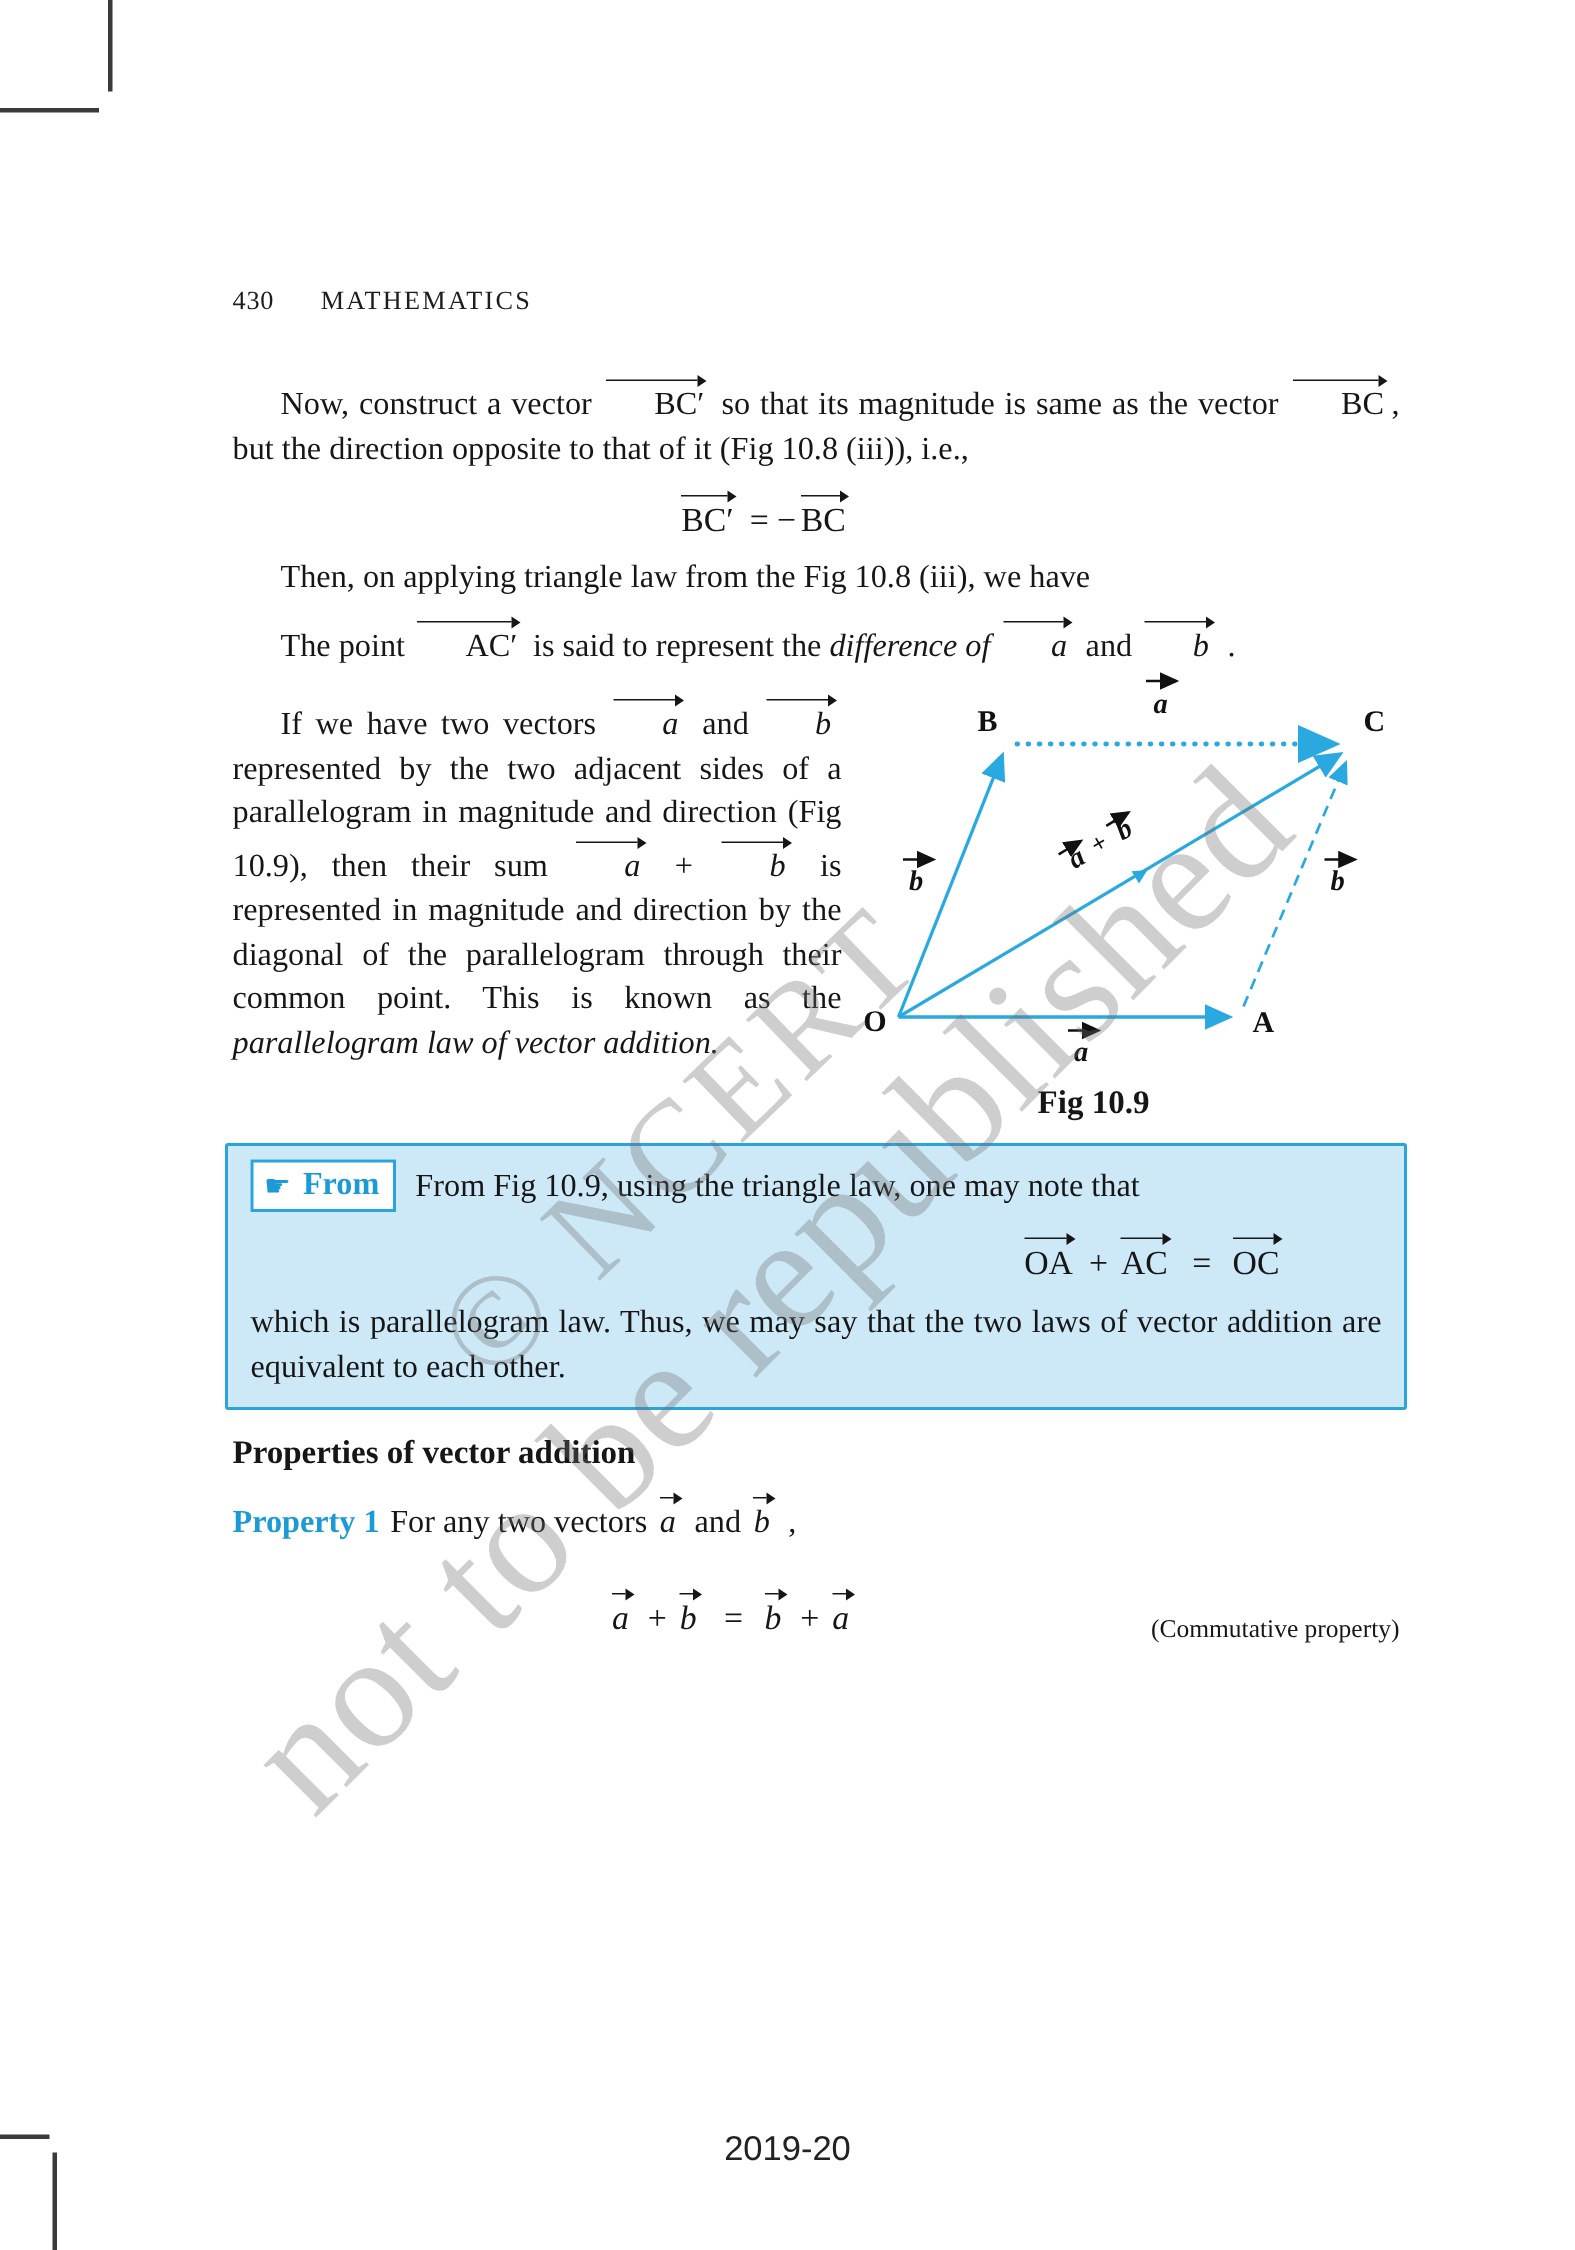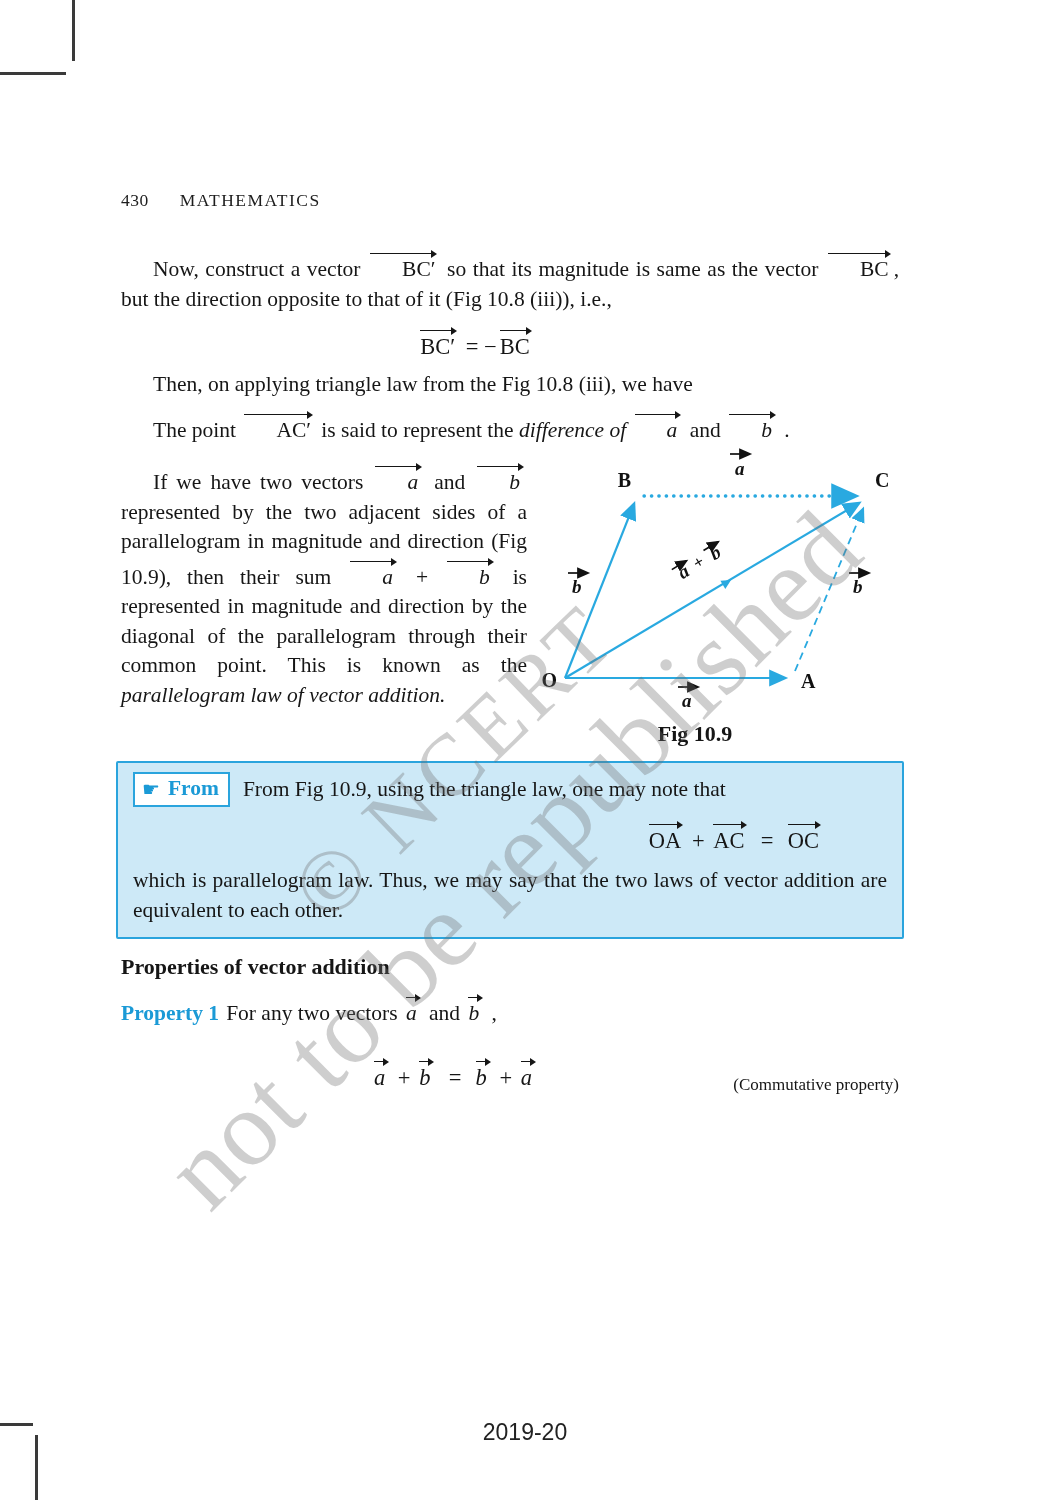--- a/index.html
+++ b/index.html
@@ -16,21 +16,21 @@
   .cm-bl-v { left:35px; top:1435px; width:3px; height:65px; }
 
   
   .watermark {
     position:absolute; z-index:6; pointer-events:none; white-space:nowrap;
     font-family:"Liberation Serif",serif; color:rgba(112,112,112,0.34);
   }
   .wm1 { font-size:88px; left:250px; top:712px; transform:rotate(-44deg); letter-spacing:5px; }
   .wm2 { font-size:108px; left:48px; top:798px; transform:rotate(-45deg); letter-spacing:1px; }
 
-  .content { position:absolute; left:121px; top:190px; width:778px; z-index:2; }
+  .content { position:absolute; left:155px; top:190px; width:778px; z-index:2; }
 
   .runhead { font-size:17.5px; letter-spacing:1.5px; color:#1d1d1d; margin-bottom:38px; }
   .runhead .pgnum { margin-right:31px; letter-spacing:0.5px; }
 
   .para { font-size:21.5px; line-height:29.5px; margin:0; }
   .indent { text-indent:32px; }
   .just { text-align:justify; }
 
   
   .vec { position:relative; display:inline-block; line-height:1.05; padding:9px 4px 0 2px; margin:0 1px; }

